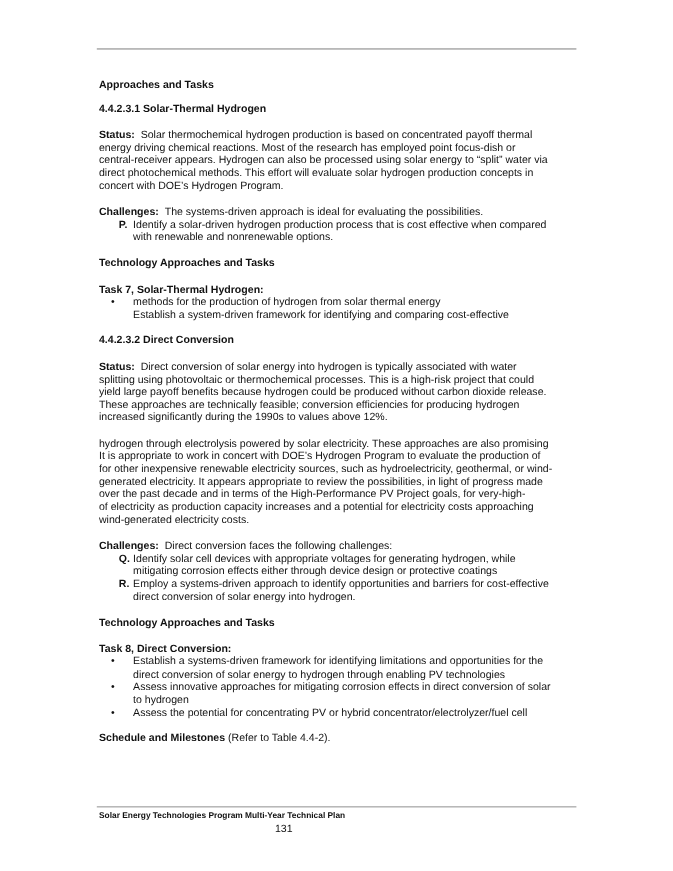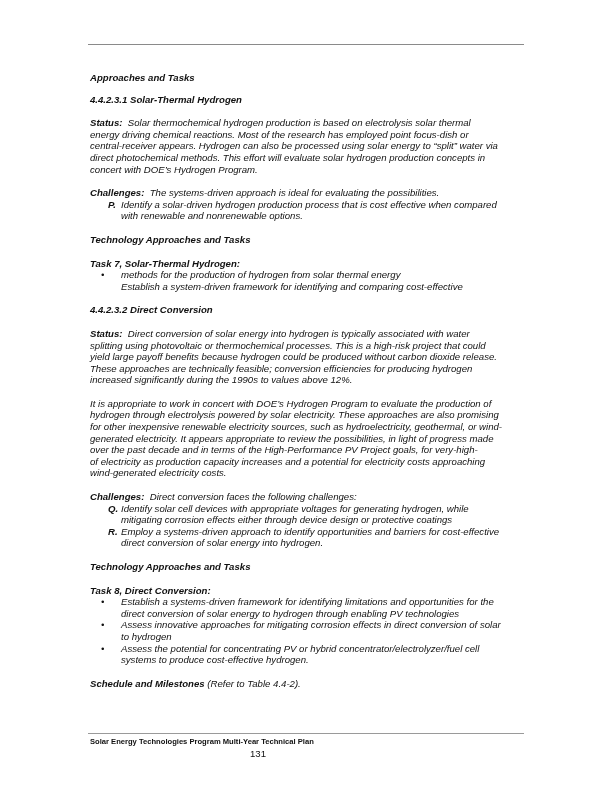--- a/index.html
+++ b/index.html
@@ -3,21 +3,21 @@
   <meta charset="utf-8">
   <style>
     html, body { margin: 0; padding: 0; background: #ffffff; }
     body {
       width: 612px; height: 792px; position: relative; overflow: hidden;
       font-family: "Liberation Sans", sans-serif; color: #111;
       font-size: 9.6px; line-height: 11.6px;
     }
     .rule-top { position: absolute; left: 88px; top: 44px; width: 436px; height: 1px; background: #8a8a8a; }
     .rule-bottom { position: absolute; left: 88px; top: 733px; width: 436px; height: 1px; background: #9a9a9a; }
-    .content { position: absolute; left: 90px; top: 72px; width: 432px; font-style: italic; }
+    .content { position: absolute; left: 90px; top: 72px; width: 432px; }
     .h { font-weight: bold; margin: 0; }
     .p { margin: 0; }
     .gap-s { height: 10px; }
     .gap-m { height: 12px; }
     b { font-weight: bold; }
     .lettered { position: relative; padding-left: 31px; margin: 0; }
     .lettered .lbl { position: absolute; left: 18px; top: 0; font-weight: bold; }
     .bullets { margin: 0; padding: 0; list-style: none; }
     .bullets li { position: relative; padding-left: 31px; }
     .bullets li .dot { position: absolute; left: 11px; top: 0; }
@@ -29,21 +29,21 @@
 
 <div class="rule-top"></div>
 
 <div class="content">
   <p class="h">Approaches and Tasks</p>
   <div class="gap-s"></div>
   <p class="h">4.4.2.3.1  Solar-Thermal Hydrogen</p>
   <div class="gap-m"></div>
 
   <div>
-    <div class="p"><b>Status:</b>&nbsp;&nbsp;<span>Solar thermochemical hydrogen production is based on electrolysis solar thermal</span></div>
+    <div class="p"><b>Status:</b>&nbsp;&nbsp;<span>Solar thermochemical hydrogen production is based on concentrated payoff thermal</span></div>
     <div class="p">energy driving chemical reactions.  Most of the research has employed point focus-dish or</div>
     <div class="p">central-receiver appears.  Hydrogen can also be processed using solar energy to “split” water via</div>
     <div class="p">direct photochemical methods.  This effort will evaluate solar hydrogen production concepts in</div>
     <div class="p">concert with DOE’s Hydrogen Program.</div>
   </div>
   <div class="gap-m"></div>
 
   <div>
     <div class="p"><b>Challenges:</b>&nbsp;&nbsp;<span>The systems-driven approach is ideal for evaluating the possibilities.</span></div>
     <div class="lettered">
@@ -72,22 +72,22 @@
   <div>
     <div class="p"><b>Status:</b>&nbsp;&nbsp;<span>Direct conversion of solar energy into hydrogen is typically associated with water</span></div>
     <div class="p">splitting using photovoltaic or thermochemical processes. This is a high-risk project that could</div>
     <div class="p">yield large payoff benefits because hydrogen could be produced without carbon dioxide release.</div>
     <div class="p">These approaches are technically feasible; conversion efficiencies for producing hydrogen</div>
     <div class="p">increased significantly during the 1990s to values above 12%.</div>
   </div>
   <div class="gap-m"></div>
 
   <div>
+    <div class="p">hydrogen through electrolysis powered by solar electricity. These approaches are also promising</div>
     <div class="p">It is appropriate to work in concert with DOE’s Hydrogen Program to evaluate the production of</div>
-    <div class="p">hydrogen through electrolysis powered by solar electricity. These approaches are also promising</div>
     <div class="p">for other inexpensive renewable electricity sources, such as hydroelectricity, geothermal, or wind-</div>
     <div class="p">generated electricity. It appears appropriate to review the possibilities, in light of progress made</div>
     <div class="p">over the past decade and in terms of the High-Performance PV Project goals, for very-high-</div>
     <div class="p">of electricity as production capacity increases and a potential for electricity costs approaching</div>
     <div class="p">wind-generated electricity costs.</div>
   </div>
   <div class="gap-m"></div>
 
   <div>
     <div class="p"><b>Challenges:</b>&nbsp;&nbsp;<span>Direct conversion faces the following challenges:</span></div>
@@ -114,21 +114,20 @@
       <div>direct conversion of solar energy to hydrogen through enabling PV technologies</div>
     </li>
     <li>
       <span class="dot">•</span>
       <div>Assess innovative approaches for mitigating corrosion effects in direct conversion of solar</div>
       <div>to hydrogen</div>
     </li>
     <li>
       <span class="dot">•</span>
       <div>Assess the potential for concentrating PV or hybrid concentrator/electrolyzer/fuel cell</div>
-      <div>systems to produce cost-effective hydrogen.</div>
     </li>
   </ul>
   <div class="gap-m"></div>
 
   <div class="p"><b>Schedule and Milestones</b><span> (Refer to Table 4.4-2).</span></div>
 </div>
 
 <div class="rule-bottom"></div>
 <div class="footer-title">Solar Energy Technologies Program Multi-Year Technical Plan</div>
 <div class="page-num">131</div>

